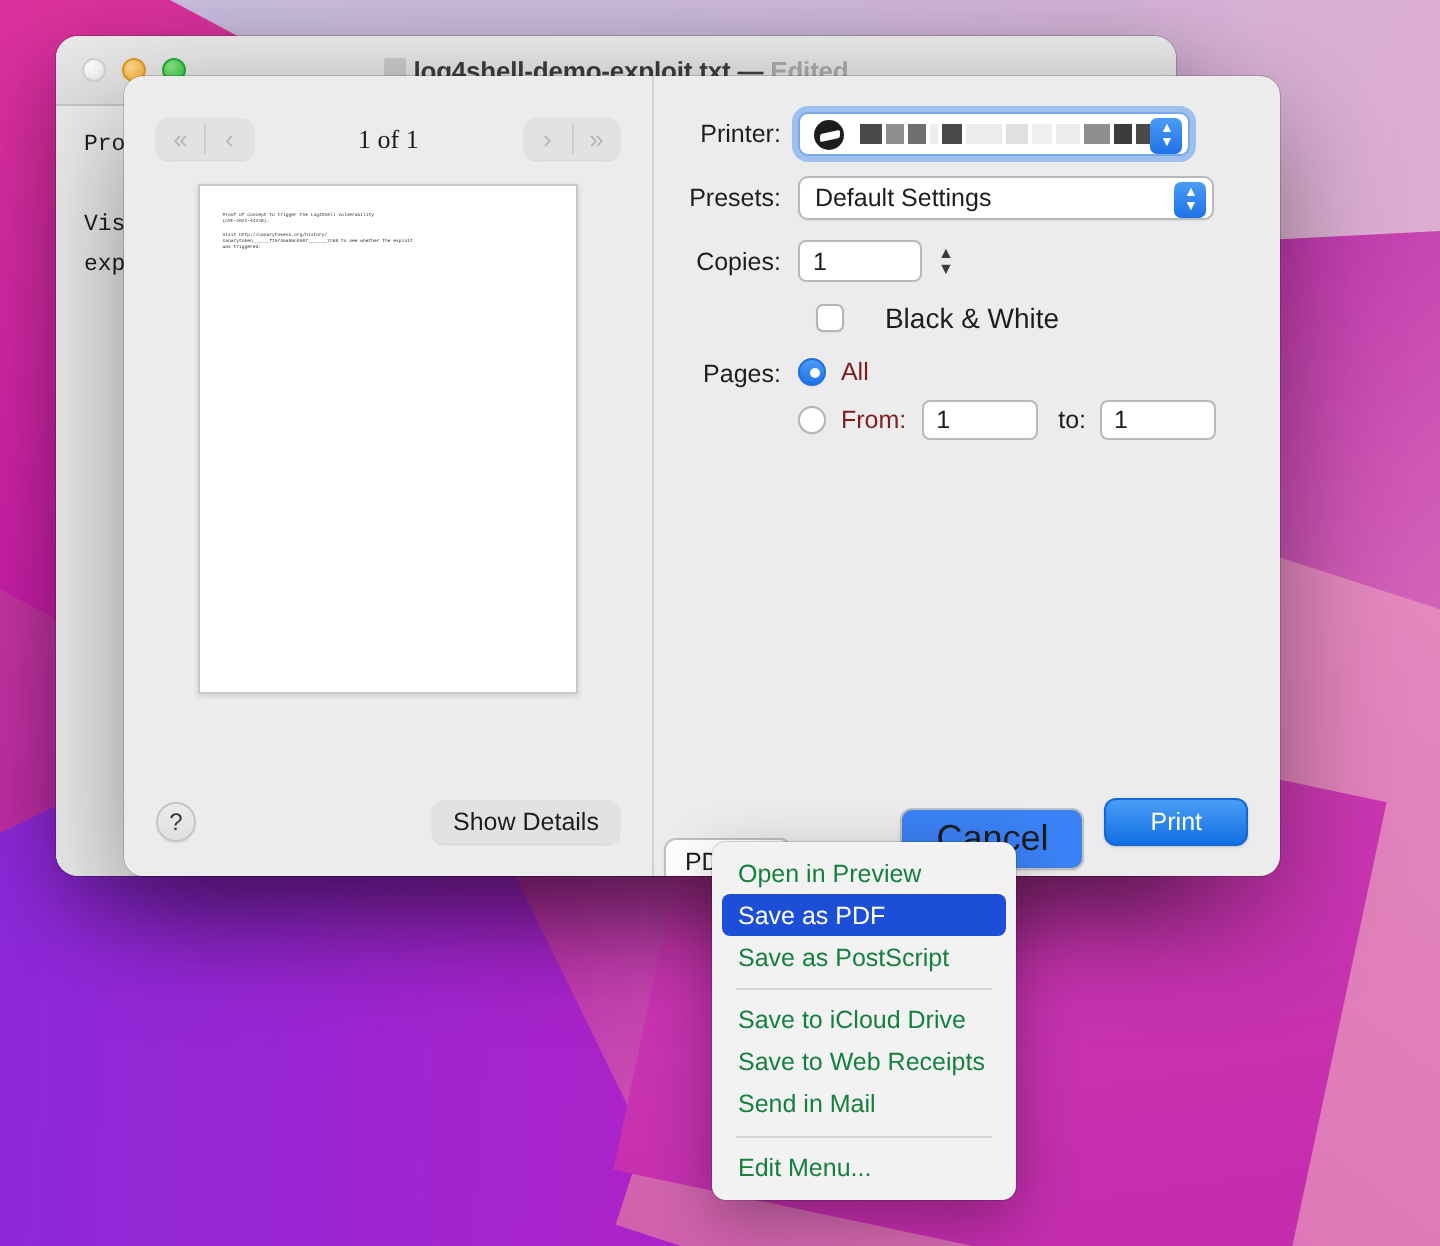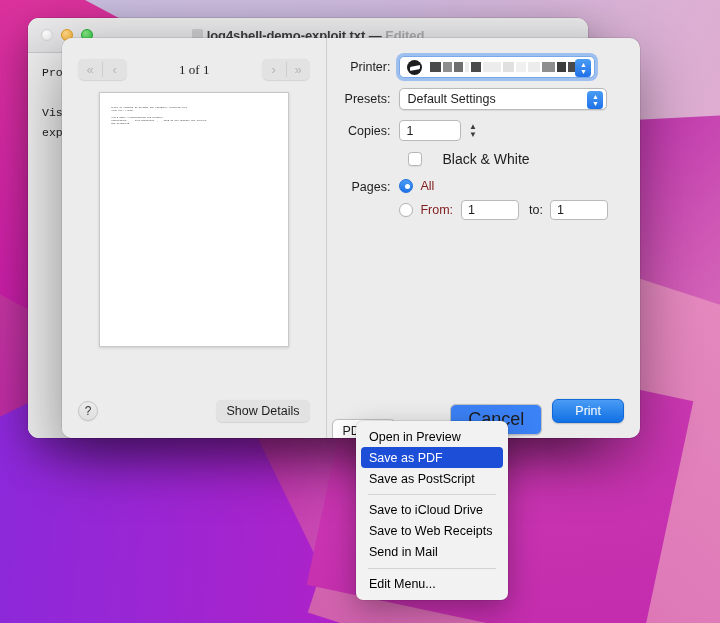--- a/index.html
+++ b/index.html
@@ -447,21 +447,21 @@
     border-radius: 7px;
     box-shadow: 0 10px 30px rgba(0,0,0,0.32), 0 0 0 0.5px rgba(0,0,0,0.14);
     padding: 5px 0 6px 0;
   }
   .menu-item {
     height: 21px;
     display: flex;
     align-items: center;
     padding: 0 10px 0 13px;
     font-size: 12.5px;
-    color: #000000;
+    color: #15803d;
     cursor: default;
     white-space: nowrap;
   }
   .menu-item.highlighted {
     background: #1d4ed8;
     color: #ffffff;
     margin: 0 5px;
     padding-left: 8px;
     border-radius: 4px;
   }

